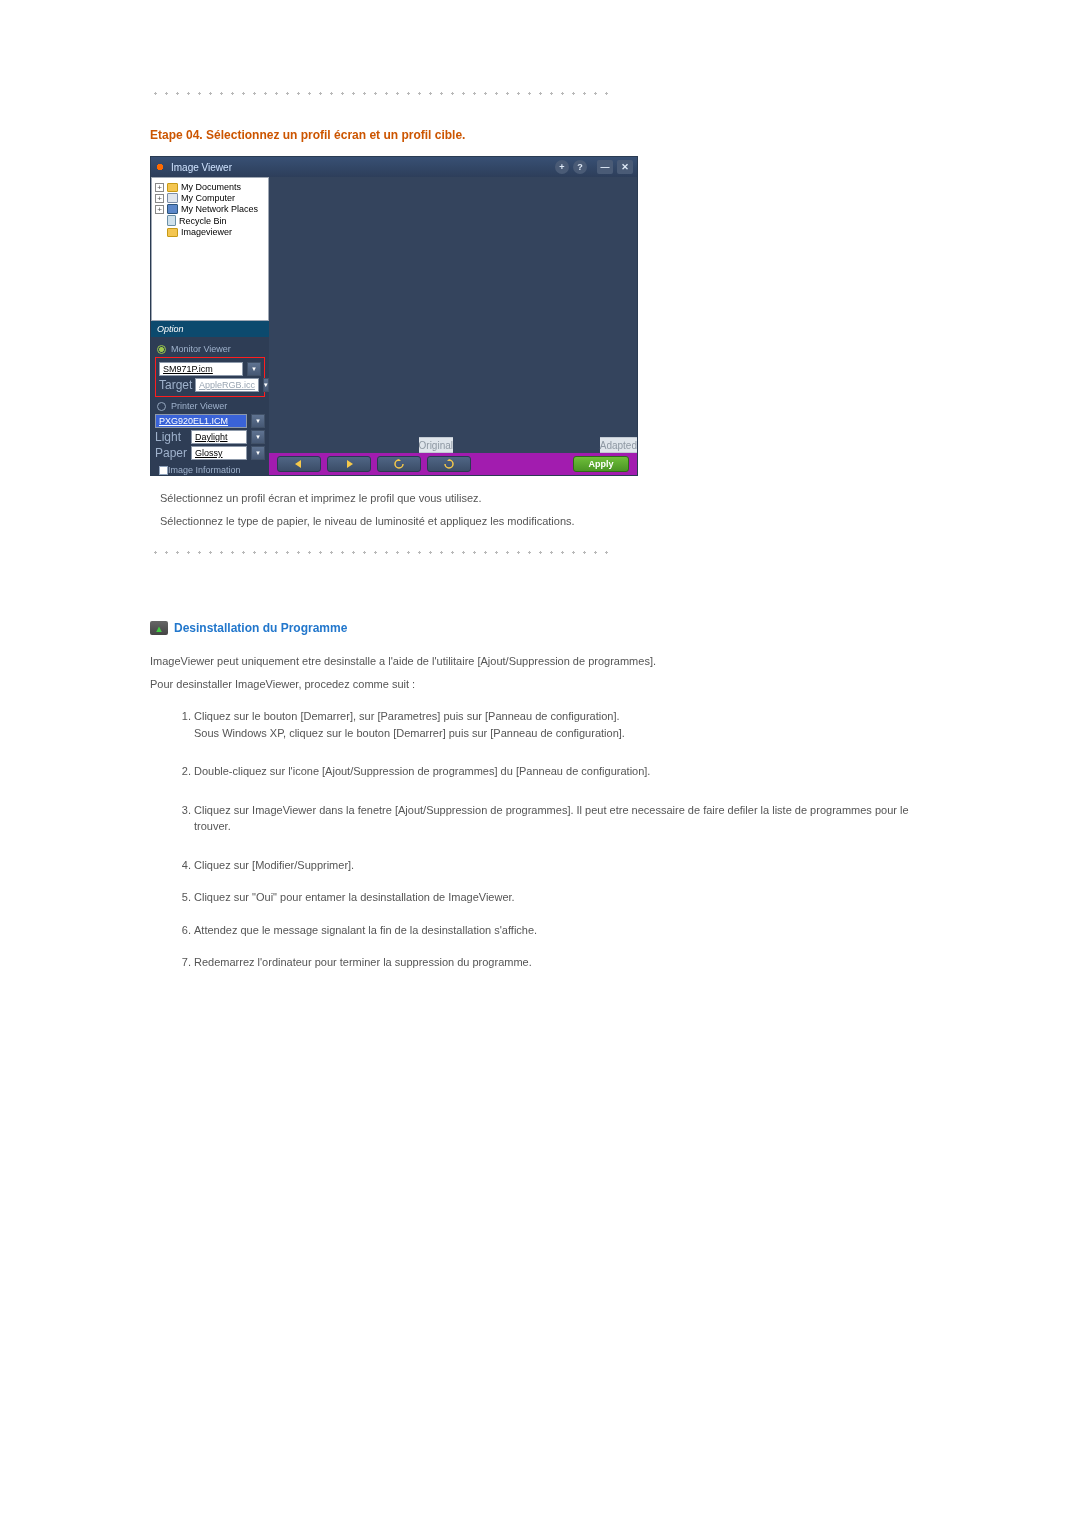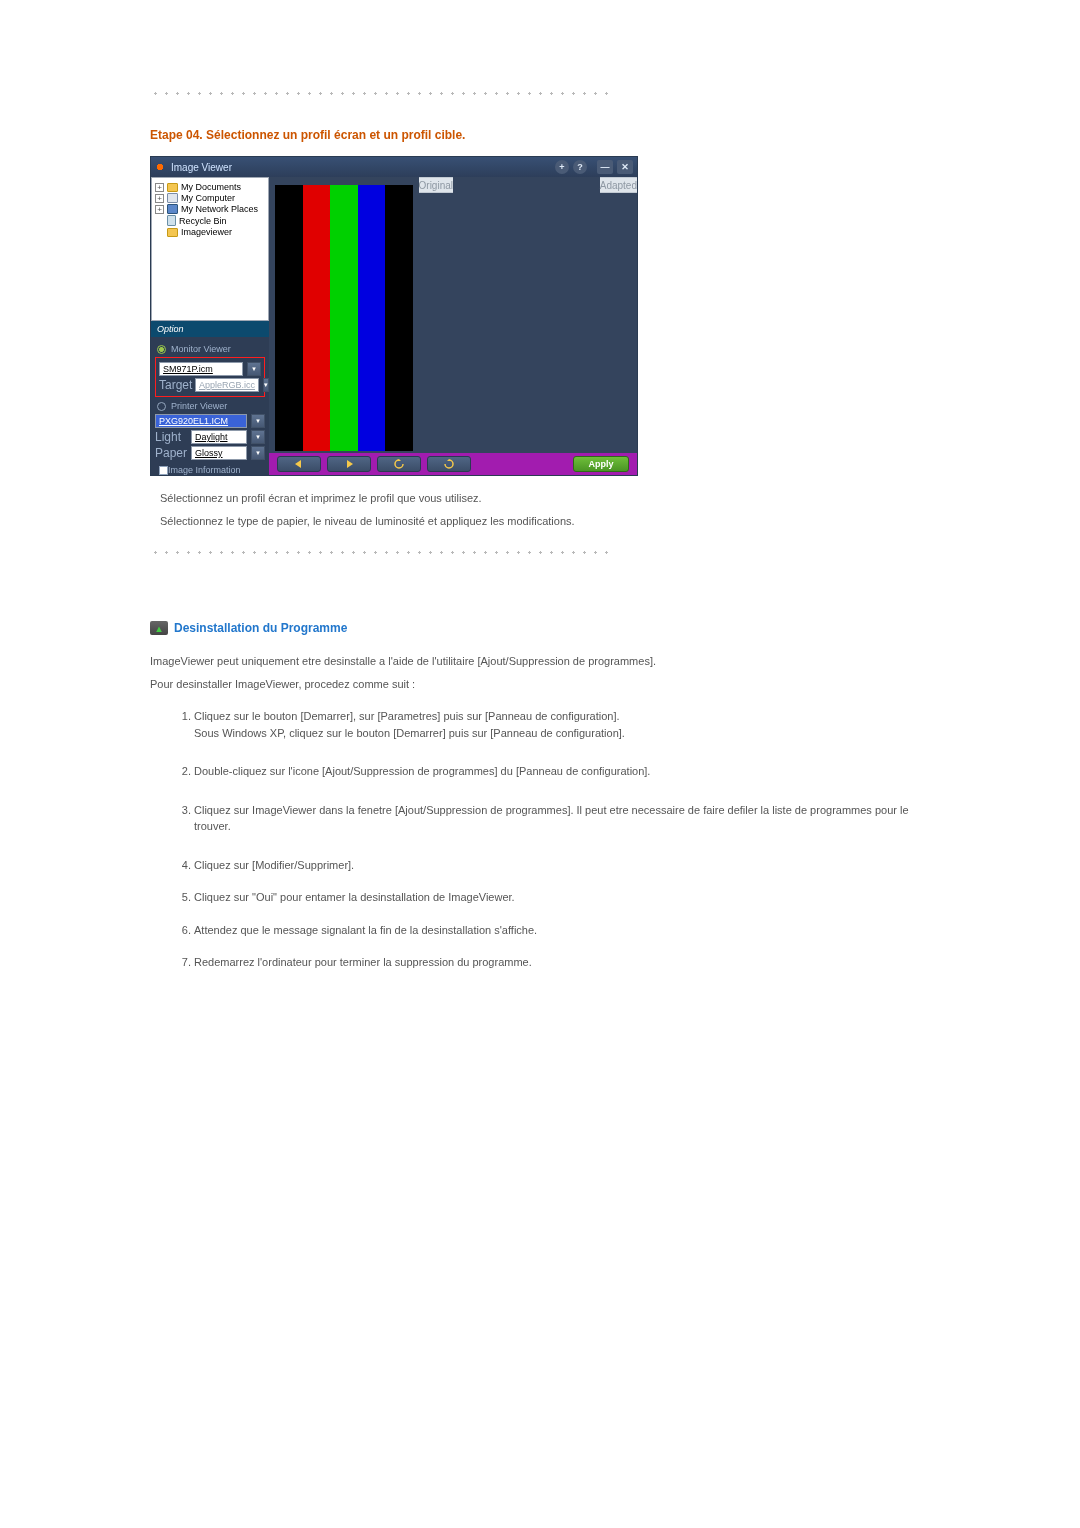--- a/index.html
+++ b/index.html
@@ -127,21 +127,21 @@
   }
   .field-highlight .field-input{background:#3a63d8;color:#fff;}
   .img-info-row{display:flex;align-items:center;color:#9fb2cc;font-size:9px;margin-top:3px;padding:2px 0 0 4px;}
   .checkbox{width:9px;height:9px;border:1px solid #8fa2bb;background:#fff;}
 
   .main {
     flex:1; background:#34445d;
     display:flex;flex-direction:column;
   }
   .preview-area{flex:1;display:flex;}
-  .preview-cell{flex:1;display:flex;flex-direction:row;}
+  .preview-cell{flex:1;display:flex;flex-direction:row;align-items:flex-end;}
   .preview-img{
     flex:1;margin:8px 6px 2px 6px;
     background:#000; position:relative;
   }
   .bars{position:absolute;inset:0;display:flex;}
   .bars div{flex:1;}
   .preview-cap{
     text-align:center;color:#8e98a3;font-size:10px;background:#dfe5eb;
     border-top:1px solid #c2cad3;border-bottom:1px solid #c2cad3;height:16px;line-height:16px;
   }

